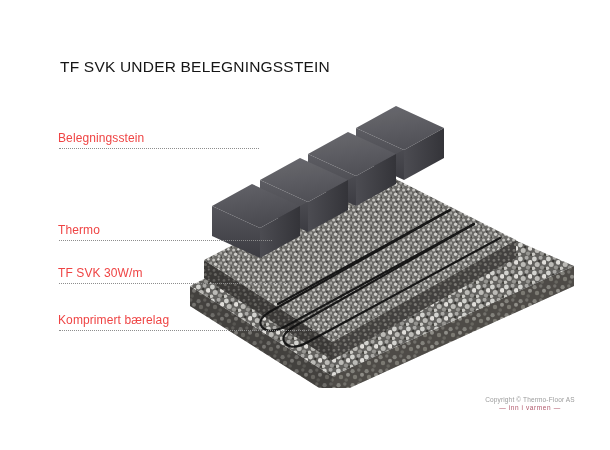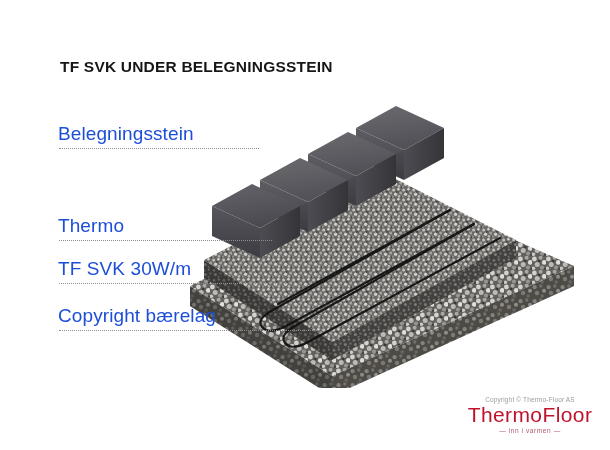--- a/index.html
+++ b/index.html
@@ -8,29 +8,29 @@
     background:#ffffff;
     font-family:"Liberation Sans", sans-serif;
     overflow:hidden;
     position:relative;
   }
   .stage{position:absolute;inset:0;}
 
   
   .title{
     position:absolute;left:60px;top:58px;
-    font-size:15.5px;font-weight:bold;letter-spacing:.2px;
+    font-size:15.5px;font-weight:normal;letter-spacing:.2px;
     color:#161616;white-space:nowrap;
   }
 
   
   .callout{position:absolute;left:58px;height:26px;}
   .callout .txt{
     position:absolute;left:0;bottom:4px;
-    font-size:19px;color:#1d4ed8;white-space:nowrap;
+    font-size:12px;color:#ef4444;white-space:nowrap;
     letter-spacing:.1px;
   }
   .callout .leader{
     position:absolute;left:1px;bottom:0;height:1px;
     border-bottom:1.4px dotted #8d8d8d;
   }
   
   #co1{top:123px;}
   #co2{top:215px;}
   #co3{top:258px;}
@@ -194,23 +194,22 @@
     <span class="txt">Thermo</span>
     <span class="leader" style="width:213px"></span>
   </div>
 
   <div class="callout" id="co3">
     <span class="txt">TF SVK 30W/m</span>
     <span class="leader" style="width:229px"></span>
   </div>
 
   <div class="callout" id="co4">
-    <span class="txt">Copyright bærelag</span>
+    <span class="txt">Komprimert bærelag</span>
     <span class="leader" style="width:258px"></span>
   </div>
 
   <div class="footer">
     <div class="copy">Copyright © Thermo-Floor AS</div>
-    <div class="brand"><span>Thermo</span><span class="light">Floor</span></div>
     <div class="tag">— inn i varmen —</div>
   </div>
 
 </div>
 
 </body></html>

